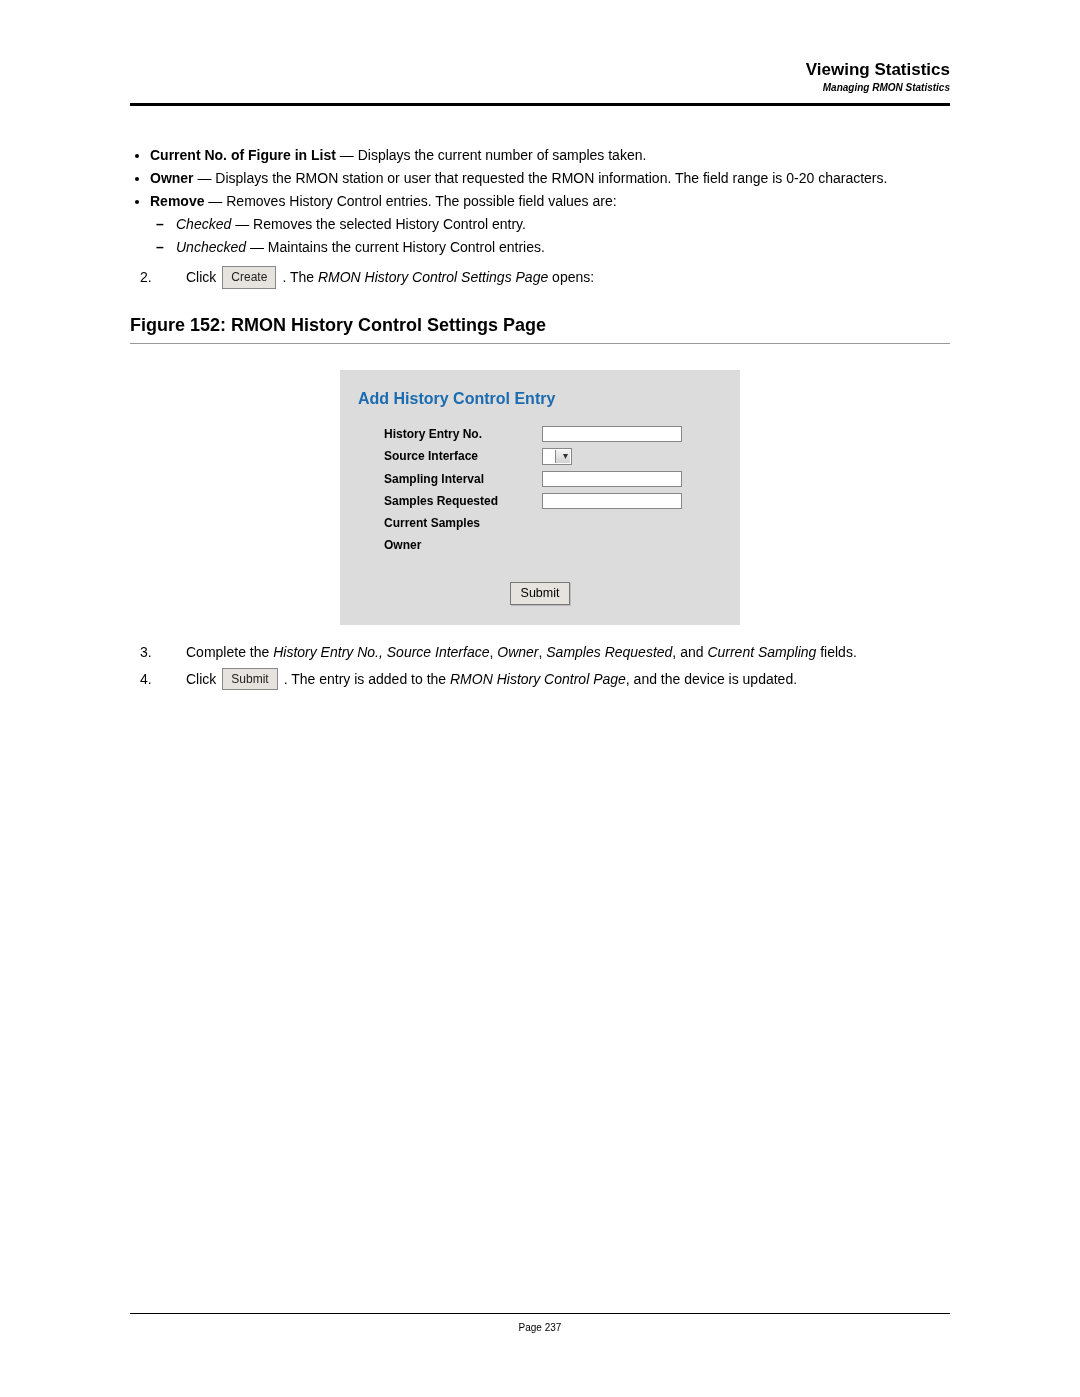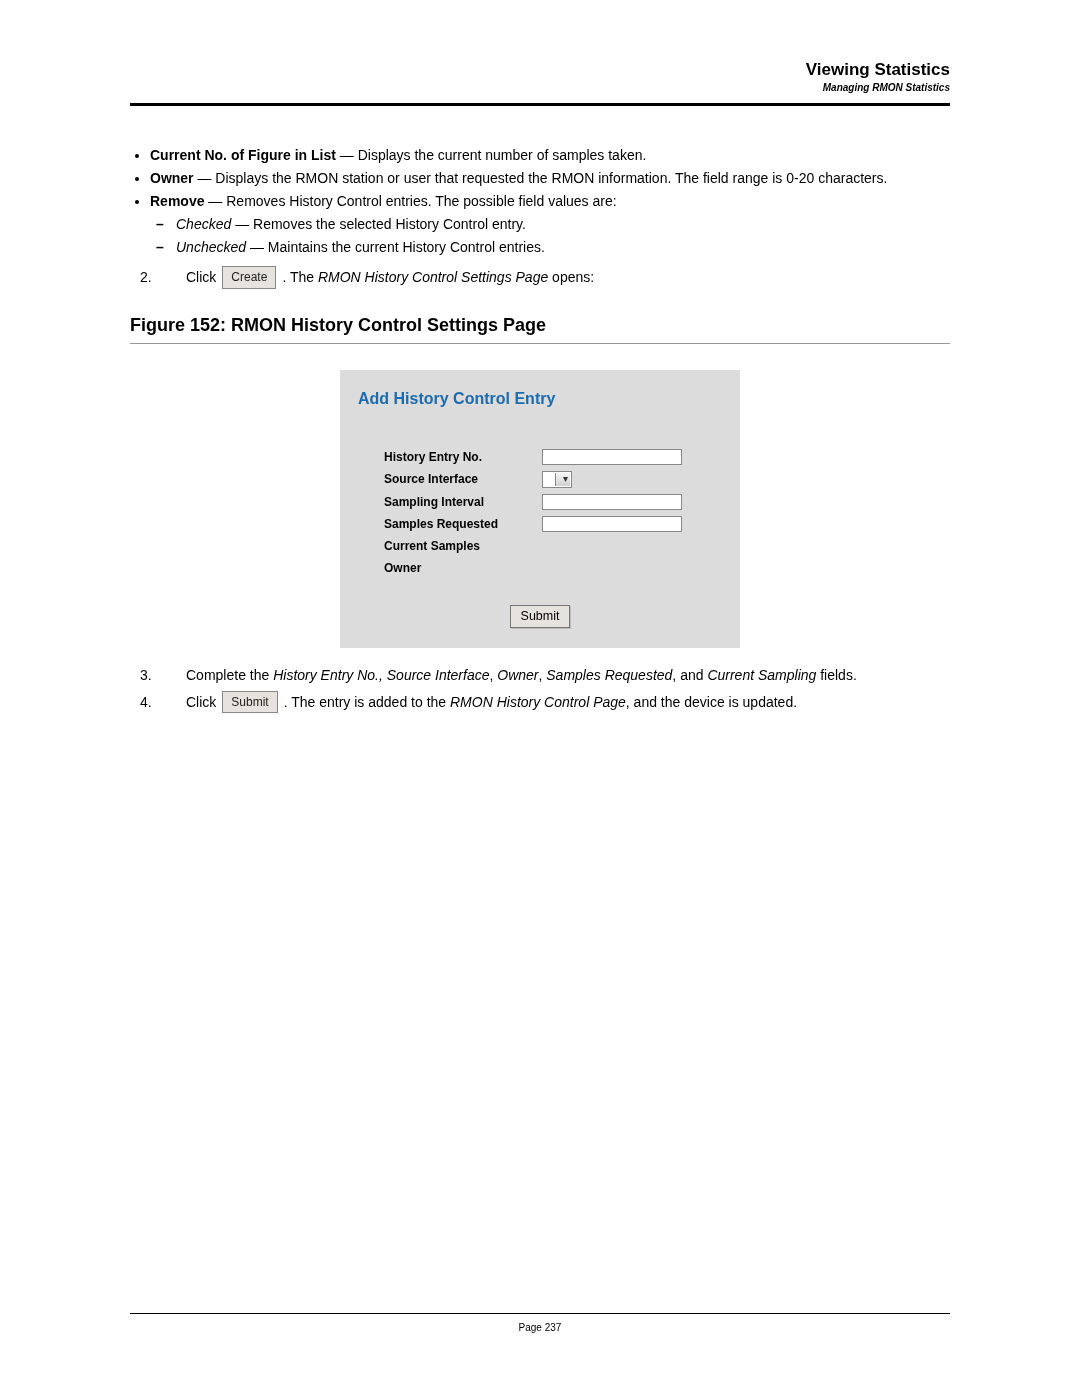--- a/index.html
+++ b/index.html
@@ -100,21 +100,21 @@
     width: 400px;
     margin: 0 auto 18px auto;
     background: #dcdcdc;
     padding: 18px 18px 20px 18px;
     box-sizing: border-box;
   }
   .dialog-title {
     color: #1a6bb0;
     font-weight: bold;
     font-size: 16px;
-    margin-bottom: 36px;
+    margin-bottom: 13px;
   }
   .form-table {
     width: 100%;
     border-collapse: collapse;
   }
   .form-table td {
     padding: 3px 4px;
     font-size: 12px;
     vertical-align: middle;
   }

